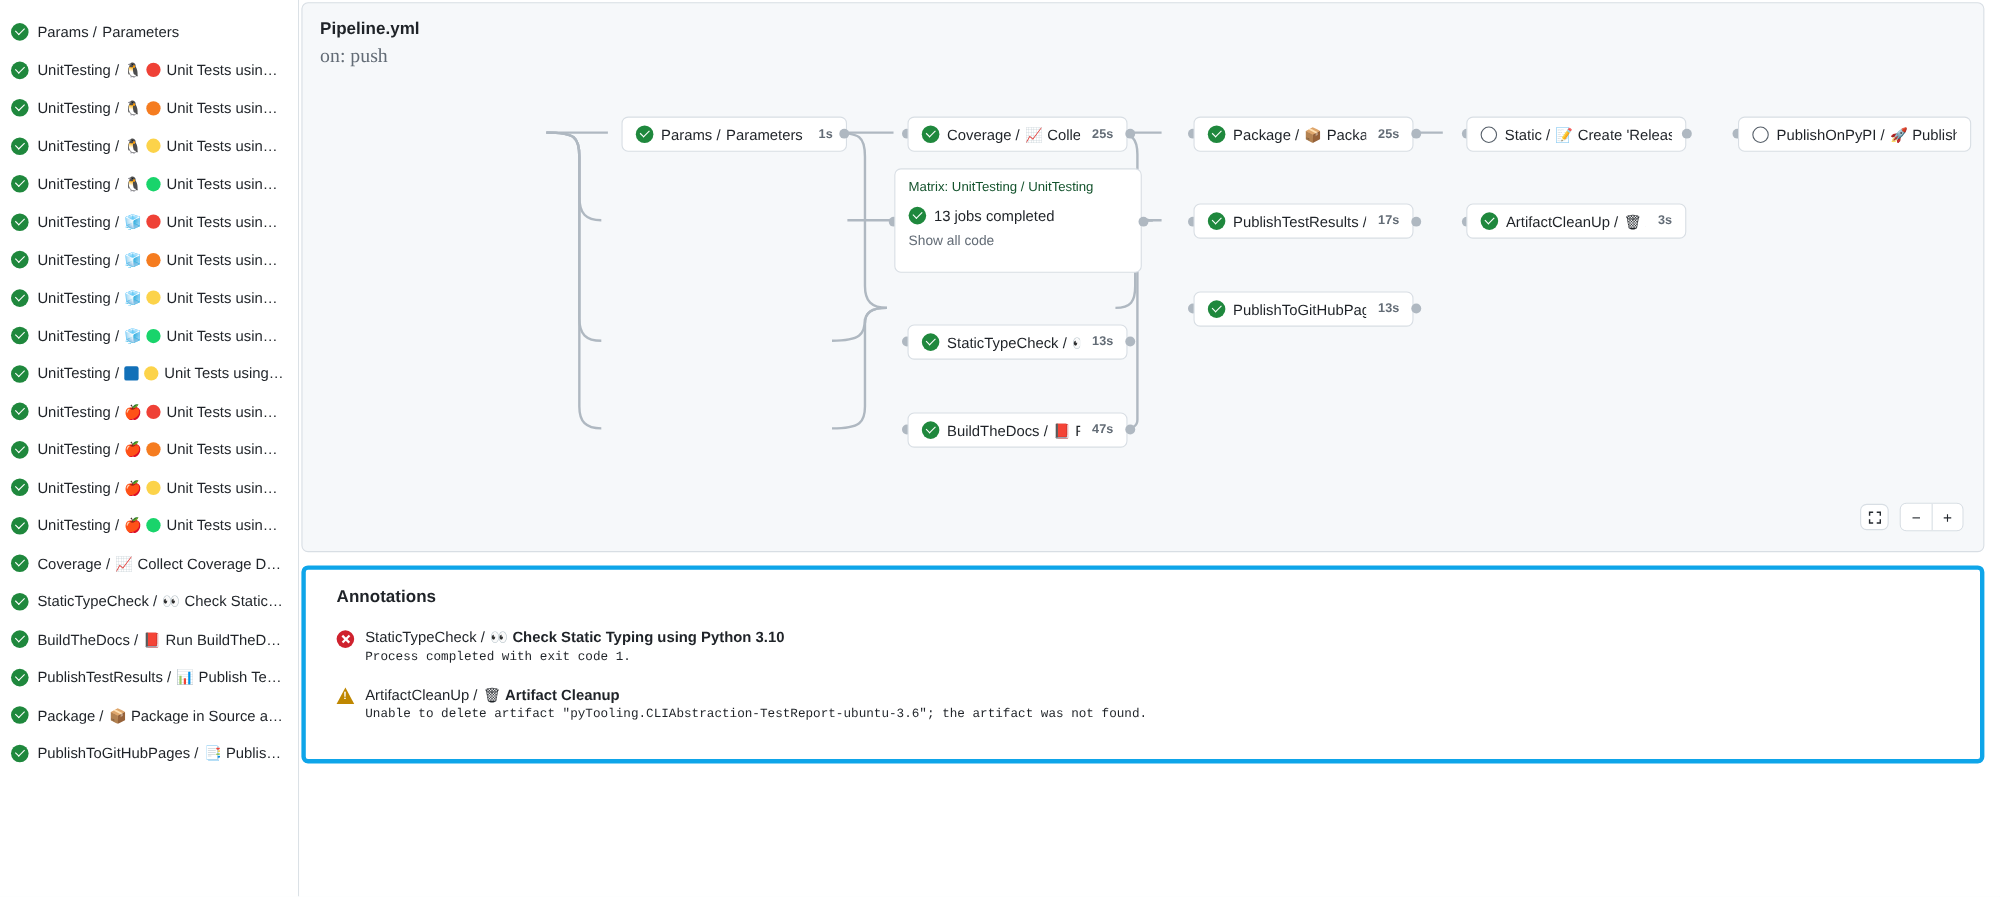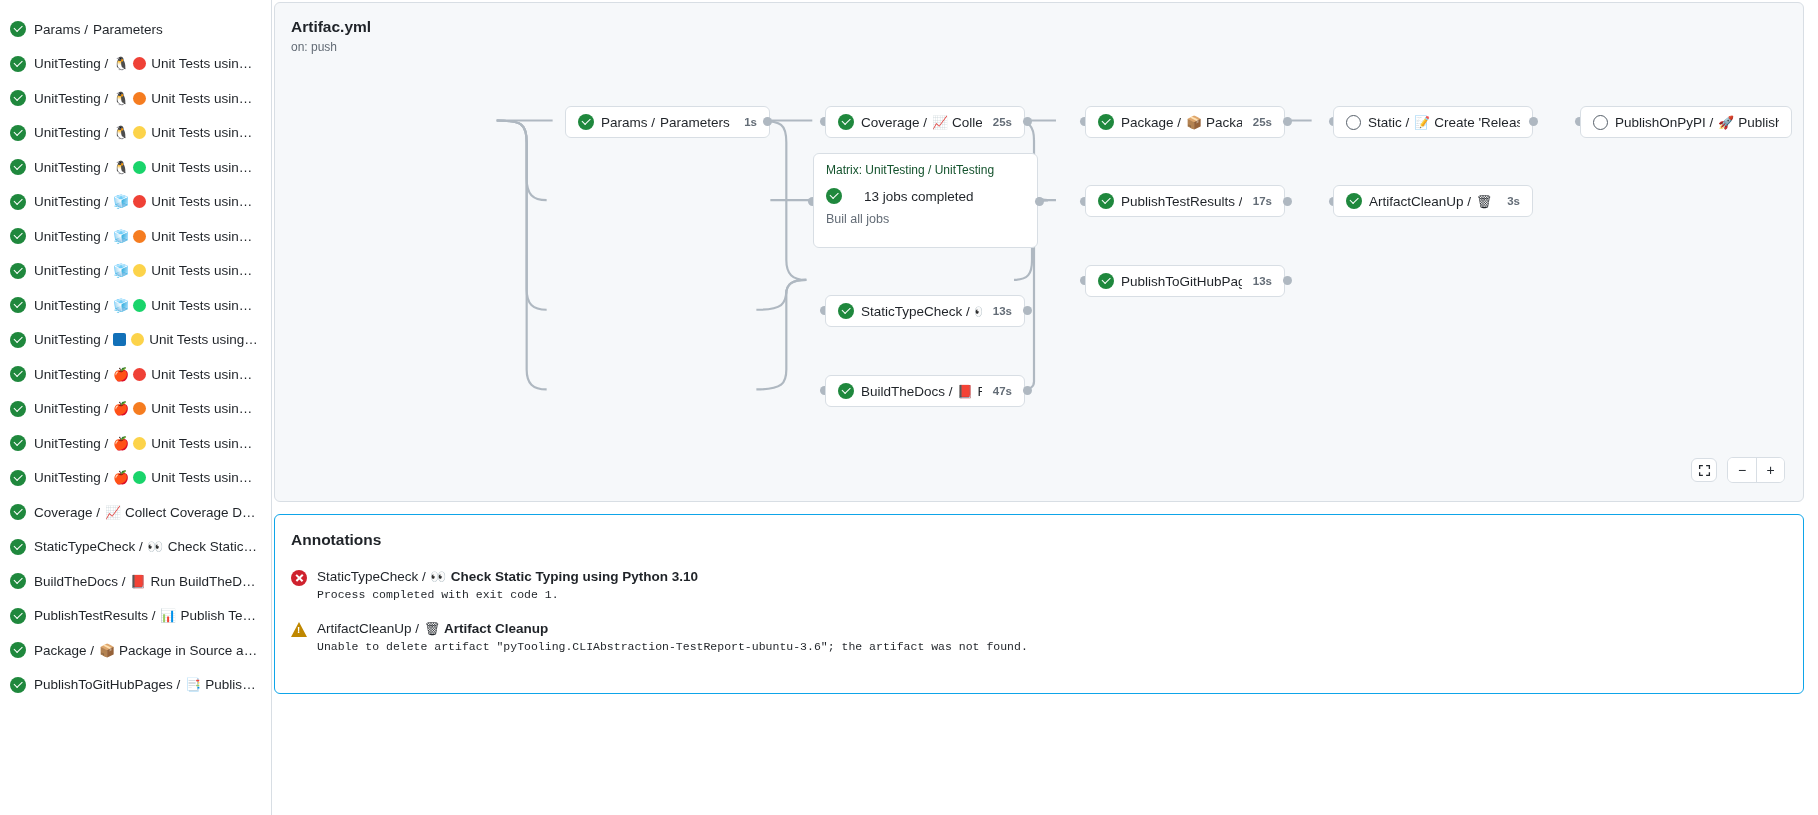--- a/index.html
+++ b/index.html
@@ -113,23 +113,24 @@
   .graph-header {
     padding: 14px 0 0 16px;
   }
   .graph-title {
     font-size: 15.5px;
     font-weight: 600;
     color: #1f2328;
     line-height: 1.3;
   }
   .graph-sub {
-    font-size: 12px;
+    font-size: 18px;
     color: #636c76;
     margin-top: 3px;
+    font-family: Liberation Serif, serif;
   }
 
   .canvas {
     position: absolute;
     inset: 0;
   }
   .edges {
     position: absolute;
     left: 0; top: 0;
     width: 100%; height: 100%;
@@ -195,21 +196,21 @@
   }
   .matrix-title {
     font-size: 12px;
     color: #14532d;
     padding: 9px 0 0 12px;
     font-weight: 400;
   }
   .matrix-inner {
     display: flex;
     align-items: center;
-    gap: 22px;
+    gap: 7px;
     font-size: 13.5px;
     color: #1f2328;
     padding: 11px 0 0 12px;
     text-align: center;
   }
   .matrix-link {
     font-size: 12.5px;
     color: #636c76;
     padding: 8px 0 0 12px;
     cursor: pointer;
@@ -246,24 +247,24 @@
   .ctrl-group .ctrl-btn {
     border: none;
     border-radius: 0;
     width: 28px;
   }
   .ctrl-group .ctrl-btn + .ctrl-btn { border-left: 1px solid #d8dee4; }
 
   
   .annot-card {
     margin: 12px 14px 0 2px;
-    border: 1px solid #0ea5e9;
+    border: 4px solid #0ea5e9;
     border-radius: 6px;
     background: #ffffff;
-    padding: 16px 16px 8px 16px;
+    padding: 16px 16px 8px 28px;
     min-height: 180px;
   }
   .annot-title {
     font-size: 15.5px;
     font-weight: 600;
     color: #1f2328;
   }
   .annot-sub {
     font-size: 12.5px;
     color: #636c76;
@@ -504,21 +505,21 @@
           </span>
         </div>
       </div>
   </div>
 
   <div class="main">
 
     <div class="graph-card">
 
       <div class="graph-header">
-        <div class="graph-title">Artifac.yml</div>
+        <div class="graph-title">Pipeline.yml</div>
         <div class="graph-sub">on: push</div>
       </div>
 
       <div class="canvas">
         <svg class="edges" viewBox="0 0 1530 500" preserveAspectRatio="none">
           <g fill="none" stroke="#afb8c1" stroke-width="2.2">
 
             <path d="M 222 118 L 278 118"></path>
 
             <path d="M 222 118 C 248 118 252 122 252 140 L 252 176 C 252 192 258 198 272 198"></path>
@@ -573,21 +574,21 @@
         </div>
         <div class="port" style="left:748px; top:114px;"></div>
 
         <div class="port" style="left:533px; top:194px;"></div>
         <div class="matrix-box" style="left:538px; top:150px; width:225px; height:95px;">
           <div class="matrix-title">Matrix: UnitTesting / UnitTesting</div>
           <div class="matrix-inner">
             <span class="sc"></span>
             <span>13 jobs completed</span>
           </div>
-          <div class="matrix-link">Buil all jobs</div>
+          <div class="matrix-link">Show all code</div>
         </div>
         <div class="port" style="left:760px; top:194px;"></div>
 
         <div class="port" style="left:545px; top:303px;"></div>
         <div class="node" id="node-statictype" style="left:550px; top:292px; width:200px;">
           <span class="sc"></span>
           <span class="node-name">
             <span>StaticTypeCheck /</span>
             <span class="glyph">👀</span>
 

